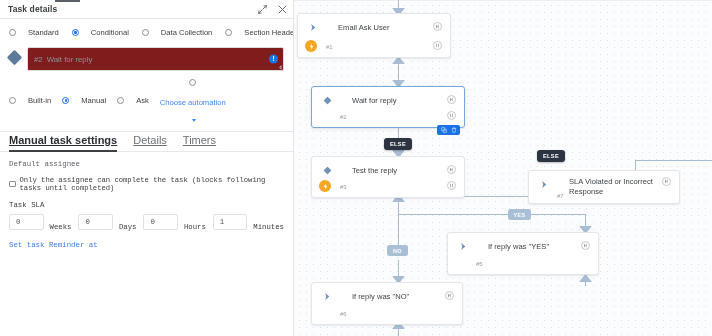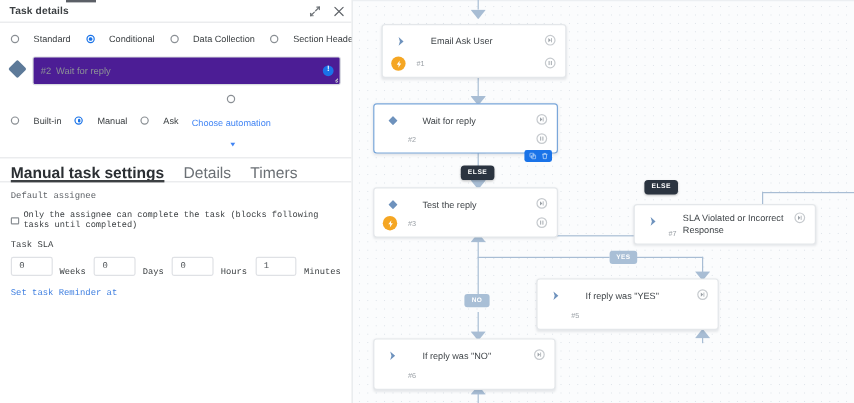--- a/index.html
+++ b/index.html
@@ -86,21 +86,21 @@
     display: flex; align-items: flex-start; gap: 7px;
     padding: 2px 9px 4px 9px;
   }
   .diamond-lg {
     width: 11px; height: 11px; background: #5d7a99;
     transform: rotate(45deg); flex: none; margin-top: 5px;
     border-radius: 1.5px;
   }
   .title-field {
     flex: 1; height: 24px; border: 1px solid #d9dce0;
-    border-radius: 2px; background: #4c1d95;
+    border-radius: 2px; background: #7f1d1d;
     display: flex; align-items: center;
     padding: 0 6px; position: relative;
   }
   .title-text { font-size: 7.8px; color: #8c9196; }
   .title-text b { font-weight: normal; color: #8c9196; margin-right: 4px; }
   .info-badge {
     position: absolute; right: 5px; top: 50%; transform: translateY(-50%);
     width: 9px; height: 9px; border-radius: 50%;
     background: #1a73e8; color: #fff;
     font-size: 6.5px; font-weight: bold;
@@ -119,22 +119,22 @@
   .resize-grip::after  { bottom: 3px; width: 3px; transform: rotate(-45deg); transform-origin: right bottom;}
 
   
   .tabs {
     display: flex; align-items: flex-end; gap: 16px;
     padding: 0 9px;
     height: 20px;
     border-bottom: 1px solid #e6e8ea;
   }
   .tab {
-    font-size: 13px; color: #6b7075; padding-bottom: 0;
-    cursor: pointer; white-space: nowrap; position: relative;
+    font-size: 11px; color: #6b7075; padding-bottom: 5px;
+    cursor: pointer; white-space: nowrap; position: relative; text-decoration: underline;
   }
   .tab.active { color: #2b2f33; font-weight: bold; }
   .tab.active::after {
     content: ""; position: absolute; left: 0; right: 0; bottom: -1px;
     height: 1.6px; background: #3c4043;
   }
 
   
   .form { padding: 8px 9px 0 9px; font-family: Liberation Mono, monospace; }
   .fld-label { font-size: 7.4px; color: #5f6368; margin-bottom: 3px; }
@@ -431,21 +431,21 @@
     <div class="conn" style="left:98px;  top:276px;"></div>
     <div class="conn up" style="left:98px; top:321px;"></div>
     <div class="conn" style="left:285px; top:226px;"></div>
     <div class="conn up" style="left:285px; top:274px;"></div>
 
     <div class="badge-dark" style="left:90px; top:138px; width:28px;">ELSE</div>
     <div class="badge-dark" style="left:243px; top:150px; width:28px;">ELSE</div>
     <div class="badge-light" style="left:214px; top:209px; width:23px;">YES</div>
     <div class="badge-light" style="left:93px;  top:245px; width:21px;">NO</div>
 
-    <div class="node" style="left:24px; top:13px; width:154px; height:45px;margin-top:7px;">
+    <div class="node" style="left:3px; top:13px; width:154px; height:45px;">
       <span class="node-ico">
         <svg width="9" height="9" viewBox="0 0 10 10">
             <path d="M2.4 1 L7 5 L2.4 9 L3.6 5 Z" fill="#6e92bd"></path>
           </svg>
       </span>
       <div class="node-title">Email Ask User</div>
       <span class="bolt">
         <svg width="7" height="7" viewBox="0 0 10 10">
             <path d="M5.9 .7 L2.3 5.6 H4.6 L4.1 9.3 L7.7 4.3 H5.4 Z" fill="#ffffff"></path>
           </svg>

